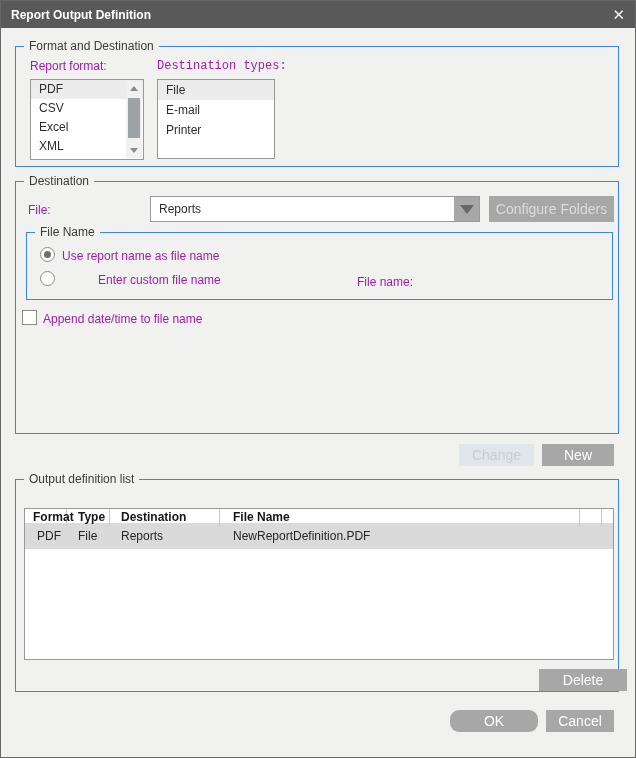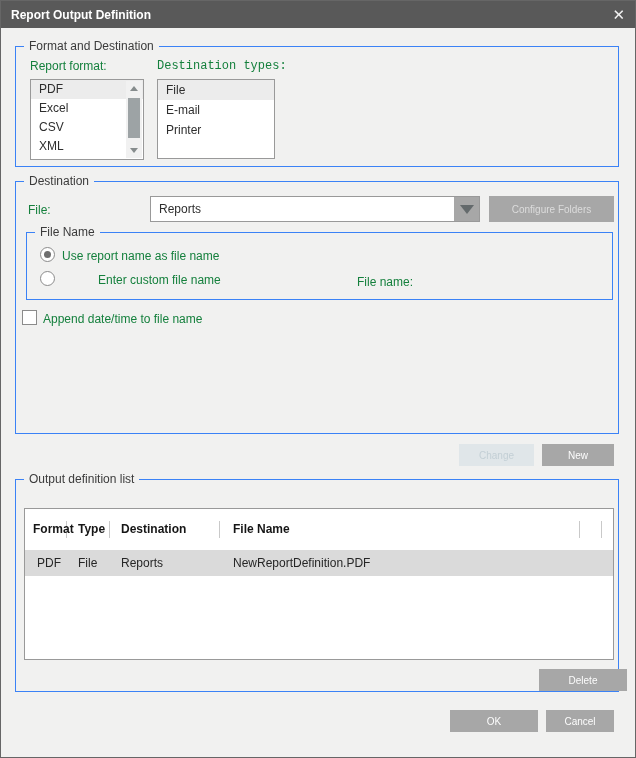--- a/index.html
+++ b/index.html
@@ -14,21 +14,21 @@
   }
   .titlebar .title{color:#fff;font-size:12px;font-weight:bold;}
   .close{color:#f2f2f2;font-size:15px;line-height:15px;cursor:default;}
   .groupbox{
     position:absolute;border:1px solid #3b82f6;background:transparent;
   }
   .group-label{
     position:absolute;top:-8px;left:8px;background:#f1f1f0;padding:0 5px;
     font-size:12px;color:#3b3b3b;line-height:14px;white-space:nowrap;
   }
-  .lbl{position:absolute;font-size:12px;color:#15803d;white-space:nowrap;}
+  .lbl{position:absolute;font-size:12px;color:#a21caf;white-space:nowrap;}
   .listbox{
     position:absolute;background:#fff;border:1px solid #999;overflow:hidden;
   }
   .list-item{height:19px;line-height:19px;padding-left:8px;font-size:12px;color:#2e2e2e;}
   .list-item.selected{background:#ececec;}
   .dest .list-item{height:20px;line-height:20px;}
   .scrollbar{
     position:absolute;top:1px;right:1px;width:16px;bottom:1px;background:#f1f1f1;
   }
   .sb-btn{position:absolute;left:0;width:16px;height:15px;display:flex;align-items:center;justify-content:center;}
@@ -39,21 +39,21 @@
   .sb-thumb{position:absolute;left:2px;width:12px;top:17px;height:40px;background:#9da3a5;}
   .combo{
     position:absolute;background:#fff;border:1px solid #999;display:flex;align-items:center;
   }
   .combo-text{flex:1;font-size:12px;color:#2e2e2e;padding-left:8px;}
   .combo-btn{
     width:25px;align-self:stretch;background:#a7a7a7;display:flex;align-items:center;justify-content:center;
   }
   .combo-tri{width:0;height:0;border-left:7px solid transparent;border-right:7px solid transparent;border-top:9px solid #646a6c;}
   .btn{
-    position:absolute;background:#a7a7a7;color:#fdfdfd;font-size:10px;
+    position:absolute;background:#a7a7a7;color:#fdfdfd;font-size:14px;
     display:flex;align-items:center;justify-content:center;border:none;cursor:default;
   }
   .btn.dim-text{color:#dcdcdc;}
   .btn.disabled{background:#e0e6e9;color:#c3cfd5;}
   .radio{
     position:absolute;width:15px;height:15px;border-radius:50%;
     border:1px solid #8b8b8b;background:#fff;
   }
   .radio.checked::after{
     content:"";position:absolute;left:3px;top:3px;width:7px;height:7px;border-radius:50%;background:#6f6f6f;
@@ -65,21 +65,21 @@
     position:absolute;background:#ebebeb;border:1px solid #a3a3a3;
     font-size:12px;color:#2e2e2e;padding:0 6px;line-height:21px;
   }
   input.textfield{outline:none;}
   .table{
     position:absolute;background:#fff;border:1px solid #999;
   }
   .thead,.trow{
     display:grid;grid-template-columns:42px 43px 110px 360px 22px 1fr;align-items:center;
   }
-  .thead{height:41px;}
+  .thead{height:14px;}
   .thead .th{font-size:12px;font-weight:bold;color:#161616;border-right:1px solid #c9c9c9;height:17px;line-height:17px;}
   .thead .th:nth-child(1){padding-left:8px;}
   .thead .th:nth-child(2){padding-left:11px;}
   .thead .th:nth-child(3){padding-left:11px;}
   .thead .th:nth-child(4){padding-left:13px;}
   .trow{height:26px;background:#dadada;}
   .trow .td{font-size:12px;color:#262626;}
   .trow .td:nth-child(1){padding-left:12px;}
   .trow .td:nth-child(2){padding-left:11px;}
   .trow .td:nth-child(3){padding-left:11px;}
@@ -94,22 +94,22 @@
     <span class="title">Report Output Definition</span>
     <span class="close">✕</span>
   </div>
 
   <div class="groupbox" style="left:14px;top:45px;width:604px;height:121px;">
     <span class="group-label">Format and Destination</span>
 
     <span class="lbl" style="left:14px;top:12px;">Report format:</span>
     <div class="listbox" style="left:14px;top:32px;width:114px;height:81px;">
       <div class="list-item selected">PDF</div>
+      <div class="list-item">CSV</div>
       <div class="list-item">Excel</div>
-      <div class="list-item">CSV</div>
       <div class="list-item">XML</div>
       <div class="scrollbar">
         <div class="sb-btn sb-up">
             <div class="tri-up"></div>
           </div>
         <div class="sb-thumb"></div>
         <div class="sb-btn sb-down">
             <div class="tri-down"></div>
           </div>
       </div>
@@ -170,16 +170,16 @@
         <span class="td">Reports</span>
         <span class="td">NewReportDefinition.PDF</span>
         <span class="td"></span>
         <span></span>
       </div>
     </div>
 
     <button class="btn" style="left:523px;top:189px;width:88px;height:22px;">Delete</button>
   </div>
 
-  <button class="btn" style="left:449px;top:709px;width:88px;height:22px;">OK</button>
+  <button class="btn" style="left:449px;top:709px;width:88px;height:22px;border-radius:9px;">OK</button>
   <button class="btn" style="left:545px;top:709px;width:68px;height:22px;">Cancel</button>
 
 </div>
 
 </body></html>

